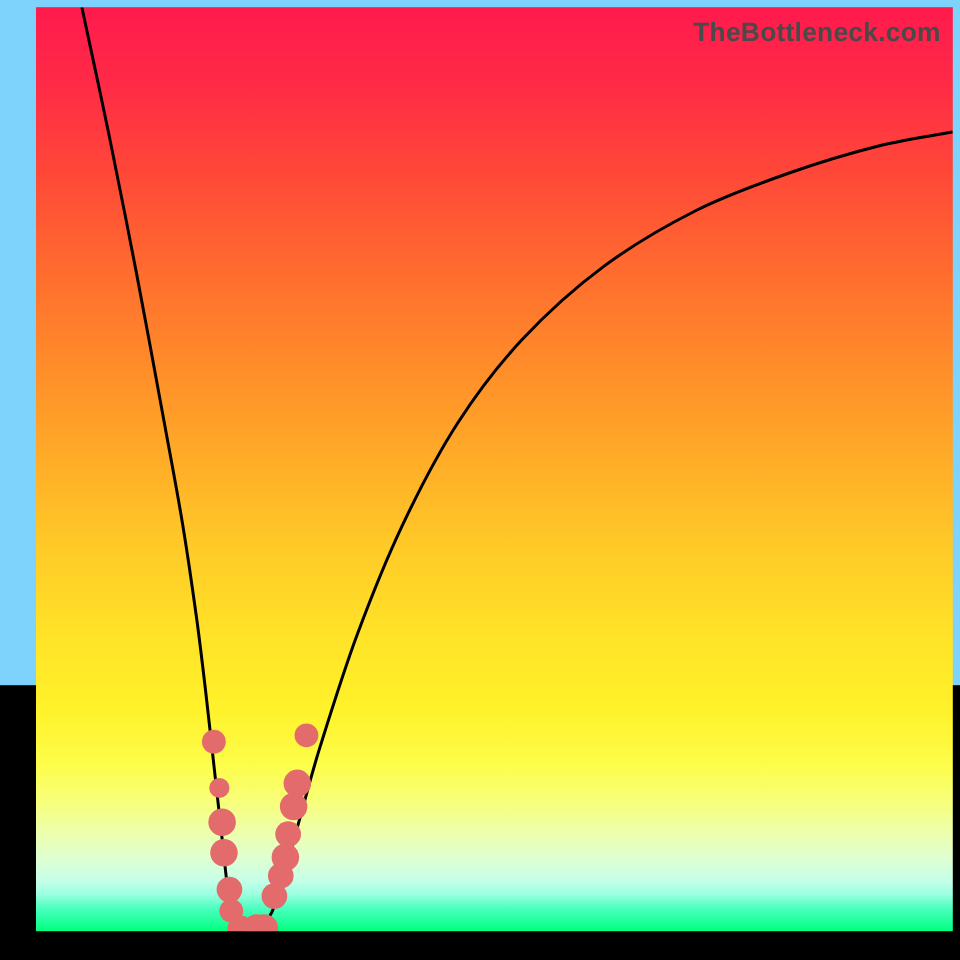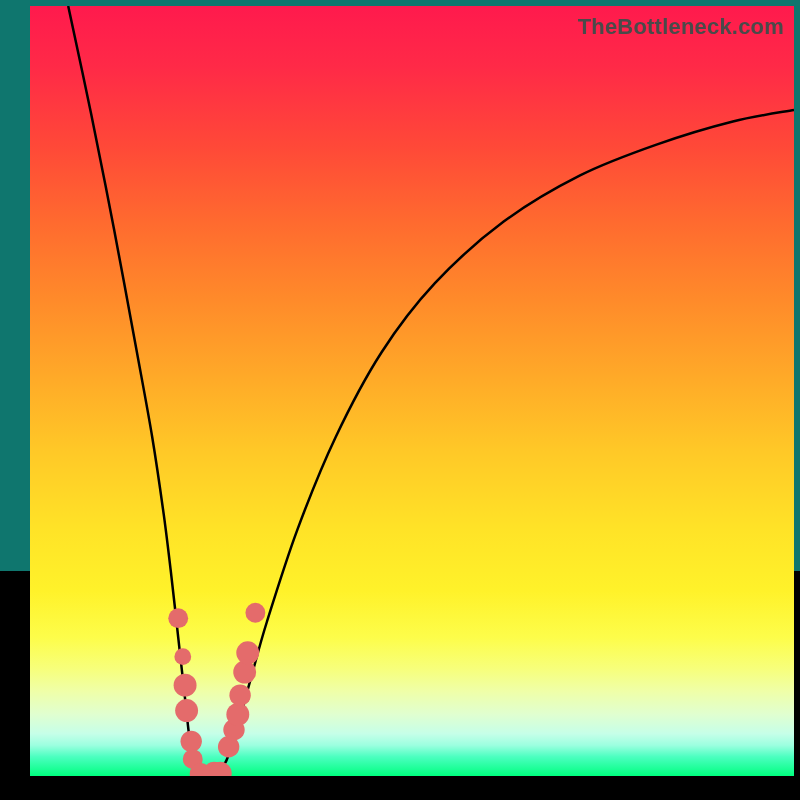--- a/index.html
+++ b/index.html
@@ -8,21 +8,21 @@
     width: 800px;
     height: 800px;
     overflow: hidden;
     background: #000;
     font-family: Arial, Helvetica, sans-serif;
   }
   .frame {
     position: relative;
     width: 800px;
     height: 571px;
-    background: #0f766e;
+    background: #7dd3fc;
   }
   .plot-area {
     position: absolute;
     left: 30px;
     top: 6px;
     width: 764px;
     height: 770px;
     overflow: hidden;
     background: linear-gradient(
       to bottom,

